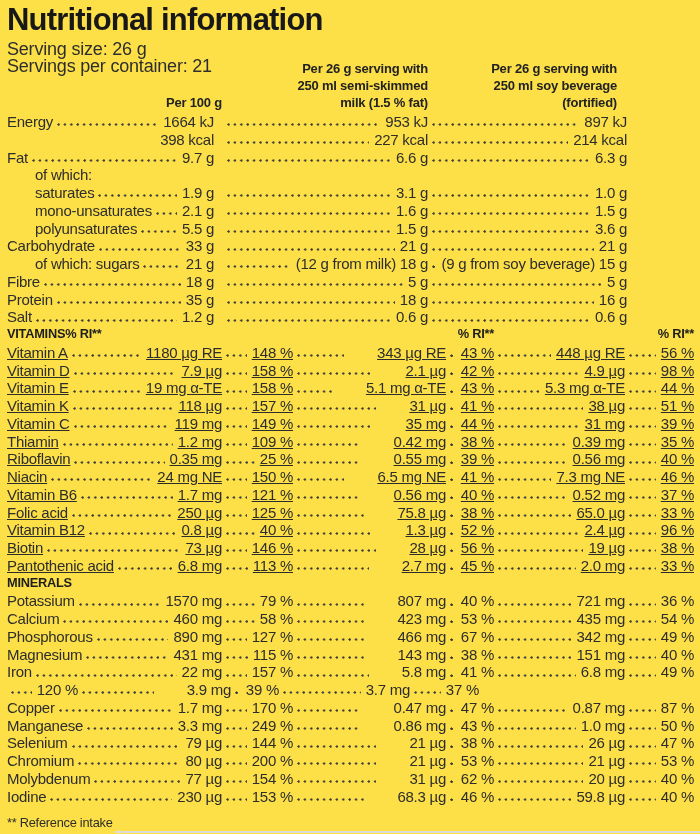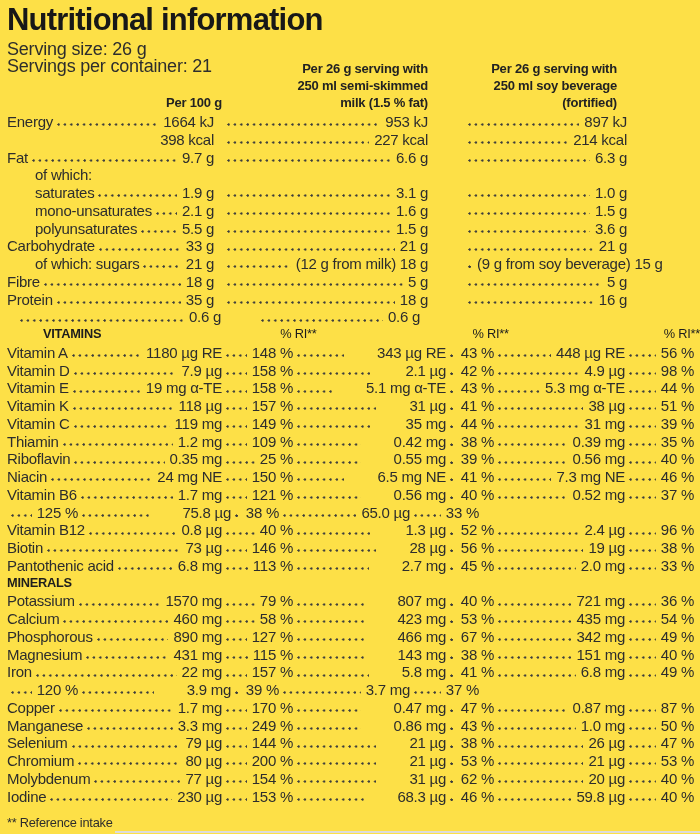--- a/index.html
+++ b/index.html
@@ -44,21 +44,21 @@
     align-items:baseline;
     height:17.75px;
     font-size:15px;
     letter-spacing:-0.25px;
     white-space:nowrap;
   }
   .c{display:flex;align-items:baseline;box-sizing:border-box;}
   
   .m1{width:207px;}
   .m2{width:214px;padding-left:9px;}
-  .m3{width:199px;padding-left:36px;}
+  .m3{width:199px;}
   
   .v1{width:215px;}
   .vr1{width:71px;}
   .v2{width:153px;gap:28px;}
   .vr2{width:48px;}
   .v3{width:131px;}
   .vr3{width:69px;}
   .lbl{flex:0 0 auto;}
   .ind{padding-left:28px;}
   .val{flex:0 0 auto;margin-left:2px;}
@@ -68,24 +68,24 @@
     height:3.4px;
     align-self:flex-end;
     margin:0 3px 3.2px 4px;
     background-image:radial-gradient(circle at 1.6px 1.7px,#3c3c3c 1.05px,transparent 1.5px);
     background-size:6.4px 3.4px;
     background-repeat:repeat-x;
   }
   .ldr.nodots{background:none;}
   .sechead .lbl{font-weight:bold;color:#1d1d1d;}
   .sechead{font-size:12.8px;}
-  .sh1{width:286px;display:flex;justify-content:space-between;align-items:baseline;margin-left:36px;}
+  .sh1{width:286px;display:flex;align-items:baseline;}
   .sh2{width:201px;text-align:right;display:block;}
   .sh3{width:200px;text-align:right;display:block;}
-  .ri-h{font-weight:normal;color:#1d1d1d;}
+  .ri-h{font-weight:bold;color:#1d1d1d;}
   .footnote{font-size:12.8px;letter-spacing:-0.25px;margin-top:10px;}
   .bottom-line{
     position:absolute;
     left:115px;right:0;bottom:1px;
     height:2px;background:#dcdcdc;
   }
 </style>
 </head>
 <body>
 
@@ -260,41 +260,46 @@
         <div class="c m2">
           <span class="ldr"></span>
           <span class="val">18 g</span>
         </div>
         <div class="c m3">
           <span class="ldr"></span>
           <span class="val">16 g</span>
         </div>
       </div>
       <div class="row">
+        <div class="c m1">
+          <span class="lbl">Salt</span>
+          <span class="ldr"></span>
+          <span class="val">1.2 g</span>
+        </div>
         <div class="c m2">
           <span class="ldr"></span>
           <span class="val">0.6 g</span>
         </div>
         <div class="c m3">
           <span class="ldr"></span>
           <span class="val">0.6 g</span>
         </div>
       </div>
     </div>
 
   <div class="row sechead">
     <div class="c sh1">
       <span class="lbl">VITAMINS</span>
       <span class="ri-h">% RI**</span>
     </div>
     <div class="c sh2 ri-h">% RI**</div>
     <div class="c sh3 ri-h">% RI**</div>
   </div>
 
-  <div class="tbl" id="vitamin-rows" style="margin-top:0;">
+  <div class="tbl" id="vitamin-rows" style="margin-top:0;text-decoration:underline;">
       <div class="row">
         <div class="c v1">
           <span class="lbl">Vitamin A</span>
           <span class="ldr"></span>
           <span class="val">1180 µg RE</span>
         </div>
         <div class="c vr1">
           <span class="ldr"></span>
           <span class="val">148 %</span>
         </div>
@@ -525,20 +530,25 @@
         <div class="c v3">
           <span class="ldr"></span>
           <span class="val">0.52 mg</span>
         </div>
         <div class="c vr3">
           <span class="ldr"></span>
           <span class="val">37 %</span>
         </div>
       </div>
       <div class="row">
+        <div class="c v1">
+          <span class="lbl">Folic acid</span>
+          <span class="ldr"></span>
+          <span class="val">250 µg</span>
+        </div>
         <div class="c vr1">
           <span class="ldr"></span>
           <span class="val">125 %</span>
         </div>
         <div class="c v2">
           <span class="ldr"></span>
           <span class="val">75.8 µg</span>
         </div>
         <div class="c vr2">
           <span class="ldr"></span>

